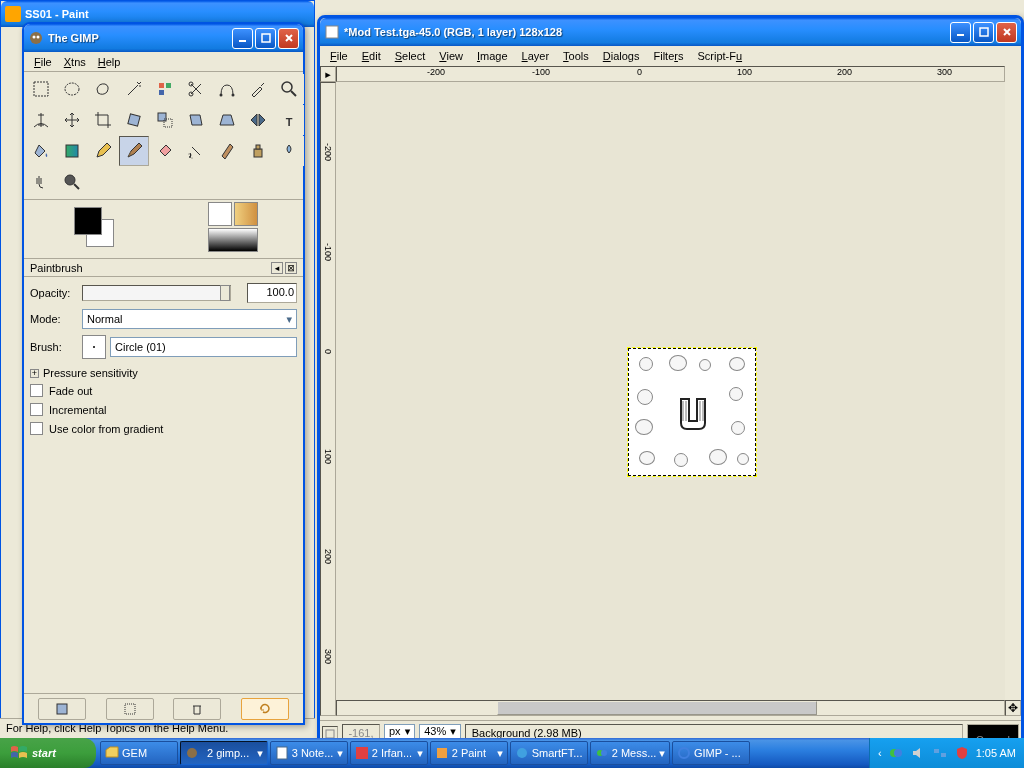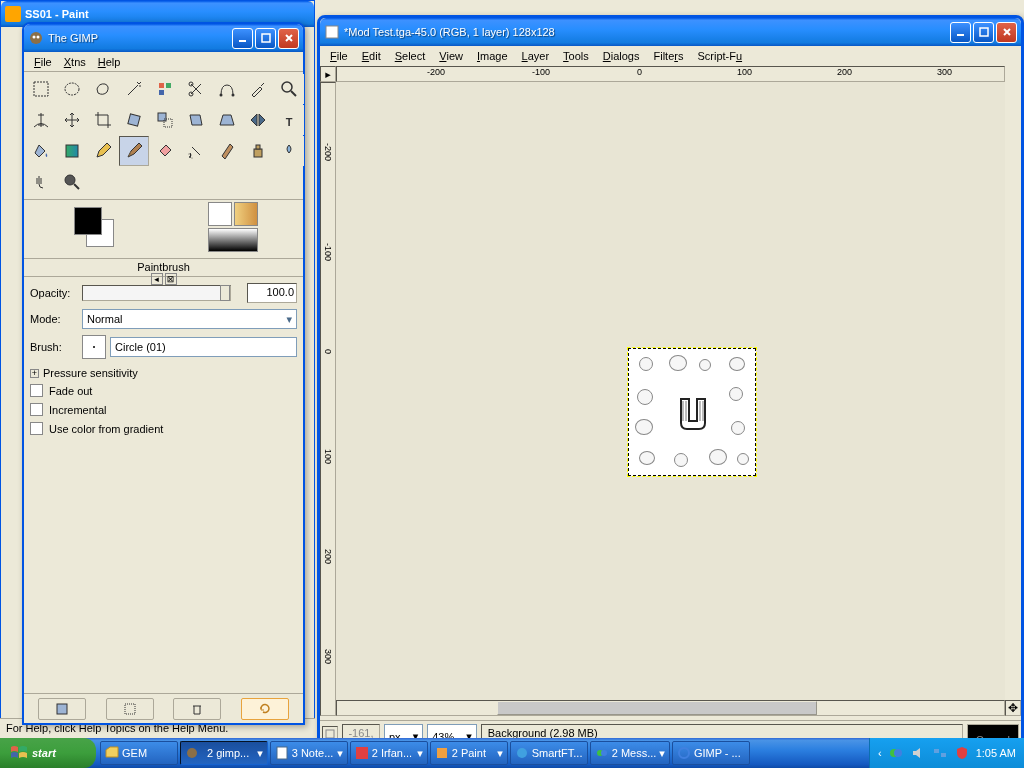--- a/index.html
+++ b/index.html
@@ -5,21 +5,21 @@
 * { margin: 0; padding: 0; box-sizing: border-box; font-family: Tahoma, sans-serif; font-size: 11px; }
 body { width: 1024px; height: 768px; background: #ece9d8; position: relative; overflow: hidden; }
 
 
 .paint-window { position: absolute; left: 0; top: 0; width: 315px; height: 730px; background: #ece9d8; border: 1px solid #0054e3; }
 .paint-title { height: 26px; background: linear-gradient(to bottom, #0058e6 0%, #3d91ff 8%, #288eff 40%, #127be0 88%, #0857c5 100%); display: flex; align-items: center; padding: 0 4px; color: white; font-weight: bold; border-radius: 6px 6px 0 0; }
 .paint-title .icon { width: 16px; height: 16px; background: #ffa500; margin-right: 4px; border-radius: 2px; }
 
 
 .gimp-toolbox { position: absolute; left: 22px; top: 22px; width: 283px; height: 703px; background: #ece9d8; border: 2px solid #0054e3; border-radius: 8px 8px 0 0; box-shadow: 2px 2px 6px rgba(0,0,0,0.3); }
-.xp-titlebar { height: 28px; background: linear-gradient(to bottom, #0058e6 0%, #3d91ff 8%, #288eff 40%, #127be0 88%, #0857c5 100%); display: flex; align-items: center; padding: 0 4px; color: white; font-weight: normal; border-radius: 6px 6px 0 0; }
+.xp-titlebar { height: 28px; background: linear-gradient(to bottom, #0058e6 0%, #3d91ff 8%, #288eff 40%, #127be0 88%, #0857c5 100%); display: flex; align-items: center; padding: 0 4px; color: white; font-weight: bold; border-radius: 6px 6px 0 0; }
 .xp-titlebar .icon { width: 16px; height: 16px; margin-right: 4px; }
 .xp-titlebar .title { flex: 1; text-shadow: 1px 1px 1px rgba(0,0,0,0.5); }
 .xp-buttons { display: flex; gap: 2px; }
 .xp-btn { width: 21px; height: 21px; border-radius: 3px; border: 1px solid white; display: flex; align-items: center; justify-content: center; color: white; font-weight: bold; font-family: Marlett, sans-serif; }
 .xp-btn.min { background: linear-gradient(to bottom, #3d91ff, #0857c5); }
 .xp-btn.max { background: linear-gradient(to bottom, #3d91ff, #0857c5); }
 .xp-btn.close { background: linear-gradient(to bottom, #e06349, #c13921); }
 
 .gimp-menu { height: 20px; display: flex; align-items: center; padding: 2px 4px; background: #ece9d8; border-bottom: 1px solid #aca899; }
 .gimp-menu span { padding: 2px 6px; cursor: default; }
@@ -33,21 +33,21 @@
 .color-area { height: 55px; display: flex; border-top: 1px solid #aca899; }
 .color-left, .color-right { flex: 1; padding: 4px; display: flex; align-items: center; justify-content: center; position: relative; }
 .fg-bg { position: relative; width: 40px; height: 40px; }
 .fg { position: absolute; width: 28px; height: 28px; background: black; border: 1px solid #888; top: 0; left: 0; }
 .bg { position: absolute; width: 28px; height: 28px; background: white; border: 1px solid #888; bottom: 0; right: 0; }
 .gp-box { width: 24px; height: 24px; border: 1px solid #888; }
 .gp-grad { background: linear-gradient(to bottom, white, black); width: 50px; }
 .gp-pat { background: linear-gradient(to right, #f0d080, #d09040); }
 
 .docked-panel { border-top: 1px solid #aca899; margin-top: 4px; }
-.panel-header { height: 18px; background: #ece9d8; padding: 2px 6px; border-bottom: 1px solid #aca899; display: flex; align-items: center; justify-content: space-between; flex-direction: column; }
+.panel-header { height: 18px; background: #ece9d8; padding: 2px 6px; border-bottom: 1px solid #aca899; display: flex; align-items: center; justify-content: space-between; }
 .panel-header .ctrls { display: flex; gap: 2px; }
 .panel-header .ctrls span { width: 12px; height: 12px; border: 1px solid #888; display: flex; align-items: center; justify-content: center; font-size: 9px; }
 .panel-body { padding: 6px; }
 .opt-row { display: flex; align-items: center; margin-bottom: 6px; gap: 4px; }
 .opt-row label { width: 48px; }
 .slider { flex: 1; height: 16px; background: #f5f5f5; border: 1px inset #aca899; position: relative; }
 .slider .thumb { position: absolute; right: 0; top: -1px; width: 10px; height: 16px; background: #ece9d8; border: 1px solid #888; }
 .spin { width: 50px; height: 20px; border: 1px inset #aca899; background: white; padding: 2px; text-align: right; margin-left: 12px; }
 .combo { flex: 1; height: 20px; border: 1px solid #7f9db9; background: white; display: flex; align-items: center; padding: 0 4px; justify-content: space-between; }
 .combo .arrow { color: #4a6a8a; }
@@ -71,21 +71,21 @@
 .ruler-v { width: 16px; background: #ece9d8; border: 1px inset #aca899; position: absolute; left: 0; top: 64px; bottom: 30px; }
 .ruler-v .lbl { position: absolute; left: 2px; font-size: 9px; writing-mode: vertical-lr; }
 .canvas-area { position: absolute; left: 16px; top: 64px; right: 16px; bottom: 30px; background: #e8e5d4; overflow: hidden; }
 .canvas-img { position: absolute; left: 292px; top: 266px; width: 128px; height: 128px; background: white; border: 1px dashed black; outline: 1px dashed yellow; outline-offset: 0px; }
 .canvas-img .bubbles { position: absolute; inset: 0; }
 .bubble { position: absolute; border: 1px solid #888; border-radius: 50%; background: rgba(240,240,240,0.6); }
 .u-shape { position: absolute; left: 44px; top: 44px; width: 40px; height: 40px; }
 
 .img-statusbar { position: absolute; left: 0; right: 0; bottom: 0; height: 26px; border-top: 1px solid #aca899; display: flex; align-items: center; padding: 2px; gap: 4px; }
 .status-coord { width: 38px; height: 20px; border: 1px inset #aca899; background: #ece9d8; padding: 2px; color: #888; text-align: center; }
-.status-combo { height: 20px; border: 1px solid #7f9db9; background: white; padding: 0 4px; display: flex; align-items: flex-end; gap: 12px; }
+.status-combo { height: 20px; border: 1px solid #7f9db9; background: white; padding: 0 4px; display: flex; align-items: flex-start; gap: 4px; }
 .status-layer { flex: 1; height: 20px; border: 1px inset #aca899; background: #ece9d8; padding: 2px 6px; }
 .cancel-btn { height: 20px; padding: 9px 8px; border: 1px solid #aca899; background: #000000; color: #888; }
 
 .hscroll { position: absolute; left: 16px; right: 16px; bottom: 30px; height: 16px; background: #ece9d8; border: 1px inset #aca899; display: flex; }
 .hscroll .thumb { width: 320px; margin-left: 160px; background: #c8c8c8; border: 1px outset #ece9d8; }
 .nav-btn { position: absolute; width: 16px; height: 16px; background: #ece9d8; border: 1px inset #aca899; display: flex; align-items: center; justify-content: center; }
 .nav-tl { left: 0; top: 48px; }
 .nav-br { right: 0; bottom: 30px; font-size: 12px; }
 
 

